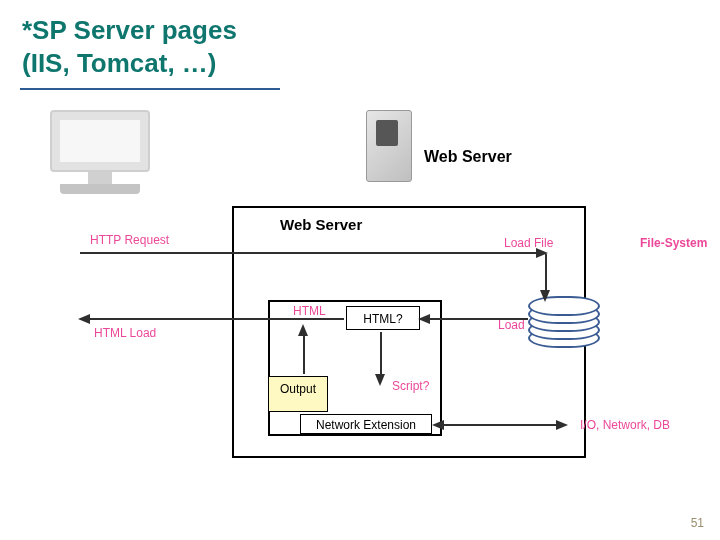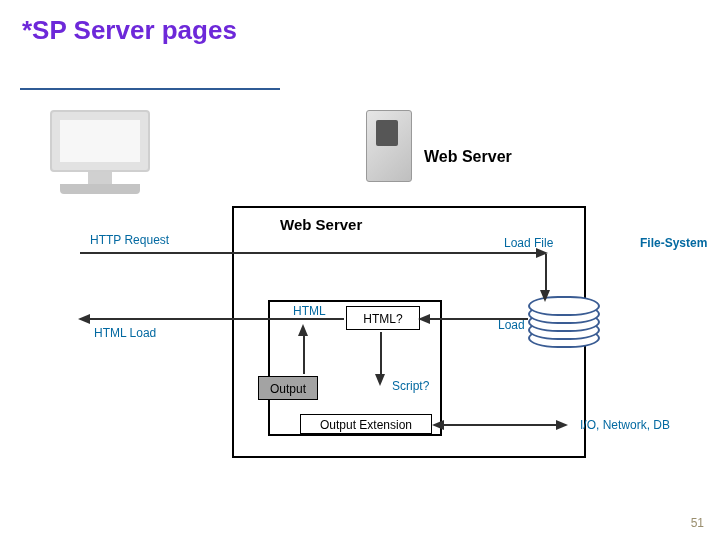--- a/index.html
+++ b/index.html
@@ -11,21 +11,21 @@
     font-family: Arial, Helvetica, sans-serif;
     position: relative;
     overflow: hidden;
   }
   .title {
     position: absolute;
     left: 22px;
     top: 14px;
     font-size: 26px;
     font-weight: bold;
-    color: #6d28d9;
+    color: #0f766e;
     line-height: 1.25;
   }
   .title-underline {
     position: absolute;
     left: 20px;
     top: 88px;
     width: 260px;
     height: 2px;
     background: #2f5b95;
   }
@@ -120,21 +120,21 @@
     position: absolute;
     left: 280px;
     top: 216px;
     font-size: 15px;
     font-weight: bold;
     color: #000;
   }
   .label {
     position: absolute;
     font-size: 12px;
-    color: #0369a1;
+    color: #ec4899;
   }
   .bold { font-weight: bold; margin-left: 44px; }
   .linebox {
     position: absolute;
     height: 2px;
     background: #2f2f2f;
   }
   .arrowhead {
     position: absolute;
     width: 0;
@@ -193,26 +193,26 @@
     height: 24px;
     border: 1px solid #000;
     background: #fff;
     text-align: center;
     font-size: 12px;
     line-height: 24px;
     box-sizing: border-box;
   }
   .output-box {
     position: absolute;
-    left: 258px;
+    left: 268px;
     top: 376px;
     width: 60px;
-    height: 24px;
+    height: 36px;
     border: 1px solid #000;
-    background: #a3a3a3;
+    background: #fef9c3;
     text-align: center;
     font-size: 12px;
     line-height: 24px;
     box-sizing: border-box;
   }
   .se-label-box {
     position: absolute;
     left: 300px;
     top: 414px;
     width: 132px;
@@ -246,20 +246,21 @@
     bottom: 10px;
     font-size: 12px;
     color: #9a8e6e;
   }
 </style>
 </head>
 <body>
 
 <div class="title">
   <span>*SP Server pages</span><br>
+  <span>(IIS, Tomcat, …)</span>
 </div>
 <div class="title-underline"></div>
 
 <div class="client">
   <div class="monitor">
       <div class="screen"></div>
     </div>
   <div class="neck"></div>
   <div class="base"></div>
 </div>
@@ -289,21 +290,21 @@
   <div class="disk" style="top:4px;"></div>
 </div>
 
 <div class="sebox-fill"></div>
 <div class="sebox sebox-outer"></div>
 
 <div class="htmlq-box">HTML?</div>
 
 <div class="output-box">Output</div>
 
-<div class="se-label-box">Output Extension</div>
+<div class="se-label-box">Network Extension</div>
 
 <div class="label" style="left:498px; top:318px;">Load</div>
 
 <div class="vline" style="left:545px; top:254px; height:40px;"></div>
 <div class="arrowhead arrow-down" style="left:540px; top:290px;"></div>
 
 <div class="linebox" style="left:428px; top:318px; width:100px;"></div>
 <div class="arrowhead arrow-left" style="left:418px; top:314px;"></div>
 
 <div class="label" style="left:293px; top:304px;">HTML</div>

